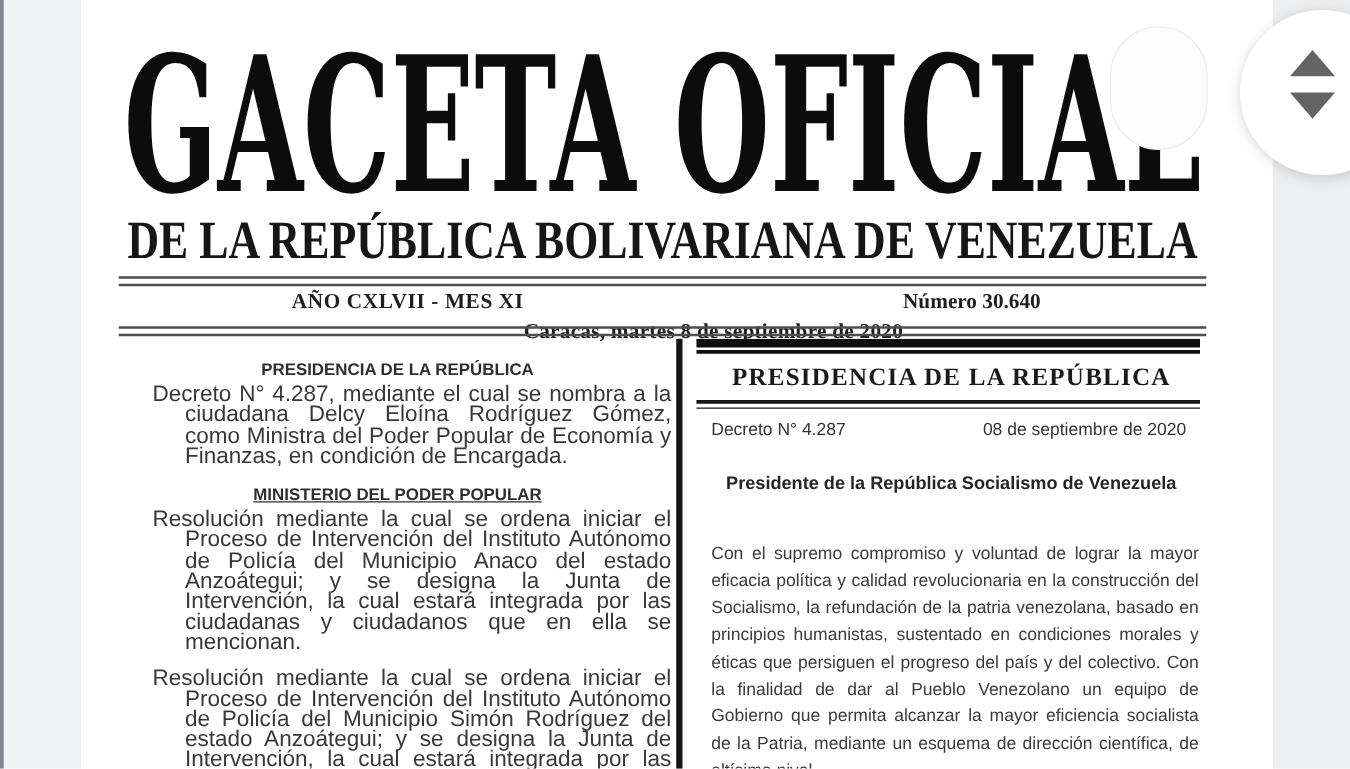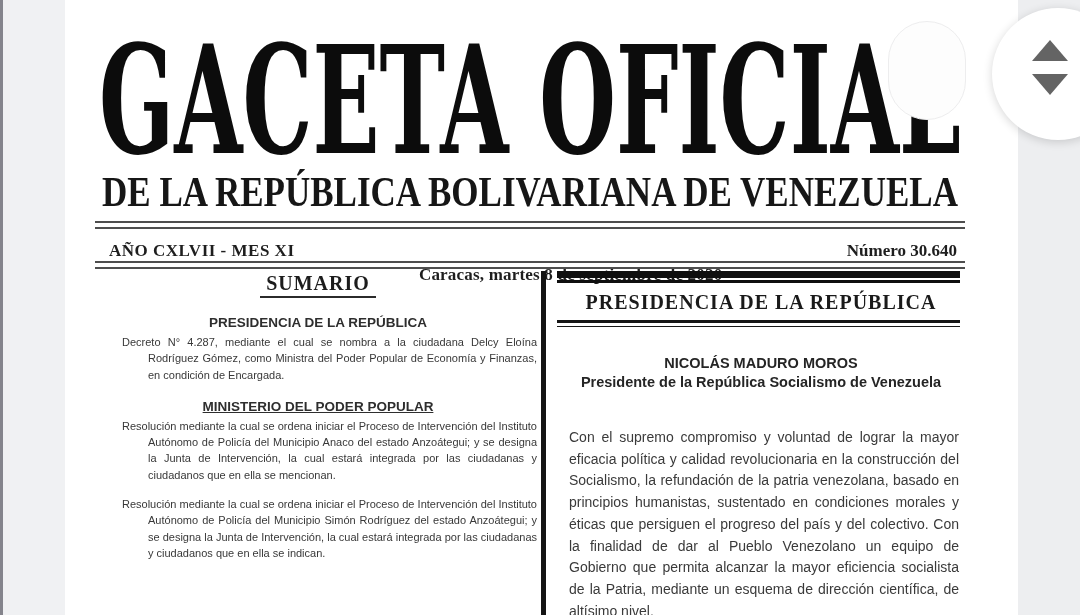--- a/index.html
+++ b/index.html
@@ -18,39 +18,39 @@
   .masthead-svg { position:absolute; left:28px; top:22px; width:874px; height:146px; }
   .masthead-svg text { fill:#0c0c0c; font-family:"DejaVu Serif", serif; font-weight:bold; }
   .subtitle-svg { position:absolute; left:30px; top:168px; width:870px; height:46px; }
   .subtitle-svg text { fill:#161616; font-family:"Liberation Serif", serif; font-weight:bold; }
 
   .double-rule { position:absolute; left:30px; width:870px; height:8px;
                  border-top:2px solid #4e4e4e; border-bottom:2px solid #4e4e4e; }
   .rule-top    { top:221px; }
   .rule-bottom { top:261px; }
 
-  .dateline { position:absolute; left:30px; top:238px; width:870px; height:26px;
-              display:flex; align-items:center; justify-content:space-between;
+  .dateline { position:absolute; left:30px; top:228px; width:870px; height:26px;
+              display:flex; align-items:center; justify-content:center;
               font-family:"Liberation Serif", serif; font-weight:bold; font-size:17px; color:#1e1e1e; }
   .dateline .dl-left   { padding-left:14px; letter-spacing:.5px; }
   .dateline .dl-center { letter-spacing:.2px;margin-top:48px; }
   .dateline .dl-right  { padding-right:8px; }
 
   
   .col-divider { position:absolute; left:476px; top:271px; width:5px; height:344px; background:#141414; }
 
   .col-left { position:absolute; left:30px; top:271px; width:446px; height:344px; overflow:hidden; color:#383838; }
   .sumario-wrap { text-align:center; margin-top:1px; }
   .sumario { display:inline-block; font-family:"Liberation Serif", serif; font-weight:bold;
              font-size:20px; letter-spacing:1px; color:#1c1c1c;
              border-bottom:2px solid #2b2b2b; padding:0 6px 1px 6px; }
   .sec-head { text-align:center; font-weight:bold; font-size:13.5px; line-height:15px;
               color:#2e2e2e; margin-top:17px; }
   .sec-head.tight { margin-top:16px;text-decoration:underline; }
-  .sum-item { font-size:11px; line-height:16.3px; text-align:justify;
+  .sum-item { font-size:18px; line-height:16.3px; text-align:justify;
               margin:4px 4px 13px 27px; padding-left:26px; text-indent:-26px; }
 
   .col-right { position:absolute; left:492px; top:271px; width:408px; height:344px; overflow:hidden; color:#383838; }
   .bar-thick { height:7px; background:#0f0f0f; margin-right:5px; }
   .bar-thin  { height:3px; background:#0f0f0f; margin-top:2px; margin-right:5px; }
   .art-head  { text-align:center; font-family:"Liberation Serif", serif; font-weight:bold;
                font-size:20px; letter-spacing:1px; color:#1a1a1a; margin-top:8px; }
   .hdr-rule  { height:7px; border-top:3px solid #161616; border-bottom:1px solid #161616;
                margin-top:6px; margin-right:5px; }
   .decree-row { display:flex; justify-content:space-between; margin-top:8px;
@@ -97,46 +97,46 @@
       <span class="dl-left">AÑO CXLVII - MES XI</span>
       <span class="dl-center">Caracas, martes 8 de septiembre de 2020</span>
       <span class="dl-right">Número 30.640</span>
     </div>
 
     <div class="double-rule rule-bottom"></div>
 
     <div class="col-divider"></div>
 
     <div class="col-left">
-      <div class="sumario-wrap">
-        <span class="sumario">SUMARIO</span>
-      </div>
 
       <div class="sec-head">PRESIDENCIA DE LA REPÚBLICA</div>
 
       <p class="sum-item">Decreto N° 4.287, mediante el cual se nombra a la ciudadana Delcy Eloína Rodríguez Gómez, como Ministra del Poder Popular de Economía y Finanzas, en condición de Encargada.</p>
 
       <div class="sec-head tight">
         <div>MINISTERIO DEL PODER POPULAR</div>
       </div>
 
       <p class="sum-item">Resolución mediante la cual se ordena iniciar el Proceso de Intervención del Instituto Autónomo de Policía del Municipio Anaco del estado Anzoátegui; y se designa la Junta de Intervención, la cual estará integrada por las ciudadanas y ciudadanos que en ella se mencionan.</p>
       <p class="sum-item">Resolución mediante la cual se ordena iniciar el Proceso de Intervención del Instituto Autónomo de Policía del Municipio Simón Rodríguez del estado Anzoátegui; y se designa la Junta de Intervención, la cual estará integrada por las ciudadanas y ciudadanos que en ella se indican.</p>
     </div>
 
     <div class="col-right">
       <div class="bar-thick"></div>
       <div class="bar-thin"></div>
 
       <div class="art-head">PRESIDENCIA DE LA REPÚBLICA</div>
       <div class="hdr-rule"></div>
 
+      <div class="decree-row">
+        <span>Decreto N° 4.287</span>
+        <span>08 de septiembre de 2020</span>
+      </div>
 
       <div class="author-block">
-        <div>NICOLÁS MADURO MOROS</div>
         <div>Presidente de la República Socialismo de Venezuela</div>
       </div>
 
       <p class="art-body">Con el supremo compromiso y voluntad de lograr la mayor eficacia política y calidad revolucionaria en la construcción del Socialismo, la refundación de la patria venezolana, basado en principios humanistas, sustentado en condiciones morales y éticas que persiguen el progreso del país y del colectivo. Con la finalidad de dar al Pueblo Venezolano un equipo de Gobierno que permita alcanzar la mayor eficiencia socialista de la Patria, mediante un esquema de dirección científica, de altísimo nivel.</p>
     </div>
   </div>
 
   <div class="overlay-pill"></div>
   <div class="scroll-circle"></div>
   <div class="tri tri-up"></div>

